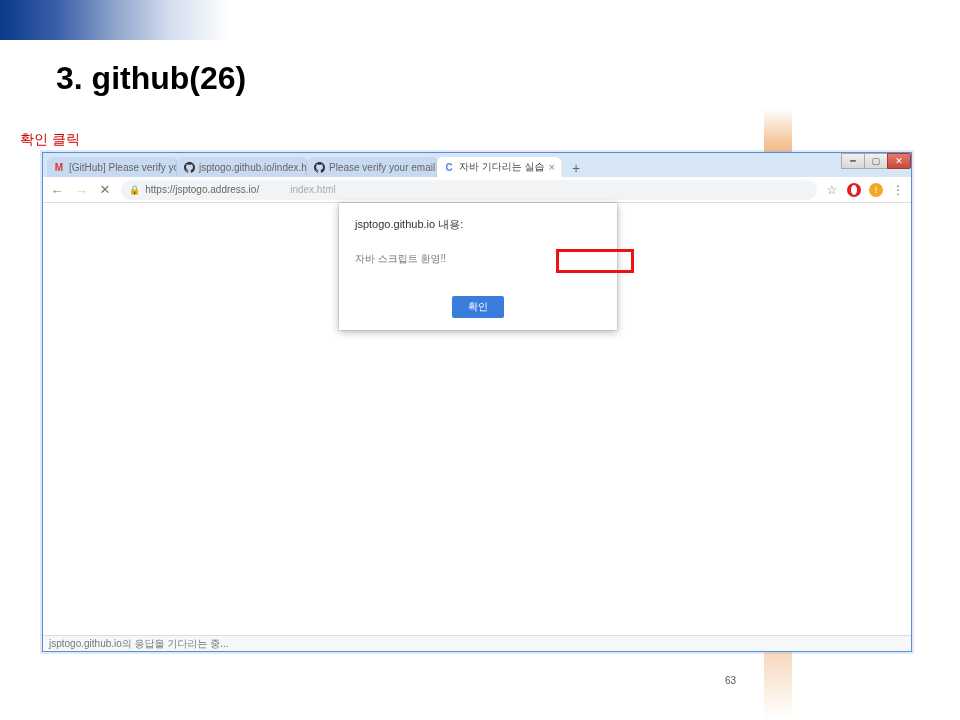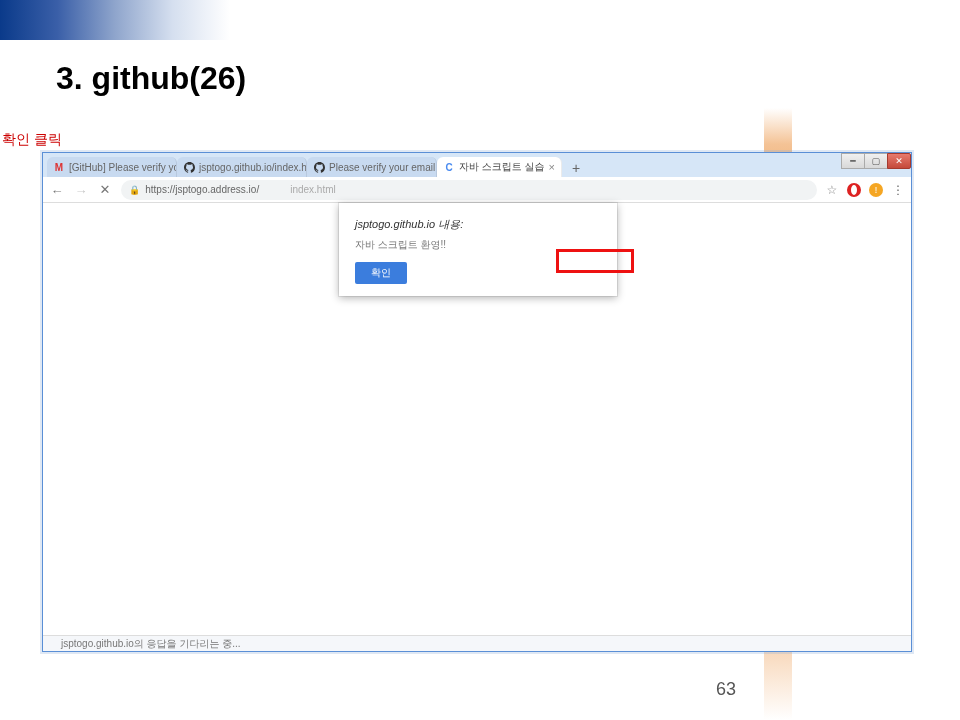--- a/index.html
+++ b/index.html
@@ -6,21 +6,21 @@
   html, body { width: 960px; height: 720px; font-family: Arial, sans-serif; background: #fff; overflow: hidden; }
   
   .slide { position: relative; width: 792px; height: 720px; background: #fff; }
   
   .top-gradient { position: absolute; top: 0; left: 0; width: 230px; height: 40px; background: linear-gradient(to right, #0a3a8a 0%, #3a5fa8 25%, #8fa5cc 50%, #d5dfef 75%, #fff 100%); }
   
   .right-bar { position: absolute; top: 0; right: 0; width: 28px; height: 720px; background: linear-gradient(to bottom, #fff 0%, #fff 15%, #f4c396 20%, #e89b52 30%, #d67a2a 50%, #e89b52 70%, #f4c396 85%, #fff 100%); }
   
   .slide-title { position: absolute; top: 60px; left: 56px; font-size: 32px; color: #000; }
   
-  .note-text { position: absolute; top: 131px; left: 2px; font-size: 14px; color: #c00; font-family: "Malgun Gothic", sans-serif; }
+  .note-text { position: absolute; top: 131px; left: 20px; font-size: 14px; color: #c00; font-family: "Malgun Gothic", sans-serif; }
   
   .browser-window { position: absolute; top: 152px; left: 42px; width: 870px; height: 500px; border: 1px solid #5a8fd6; background: #d6e6f7; box-shadow: 0 0 0 2px rgba(150,180,220,0.3); }
   
   .win-controls { position: absolute; top: 0; right: 0; display: flex; }
   .win-btn { width: 24px; height: 16px; background: linear-gradient(#f0f0f0,#d8d8d8); border: 1px solid #aaa; display:flex; align-items:center; justify-content:center; font-size:9px; color:#555; margin-left:-1px; }
   .win-btn.close { background: linear-gradient(#e77a6e,#c5493b); color:#fff; border-color:#a53a2e; border-top-right-radius:2px; border-bottom-right-radius:2px;}
   
   .tab-strip { display: flex; align-items: flex-end; height: 24px; padding: 4px 4px 0 4px; gap: 0; }
   .tab { display: flex; align-items: center; height: 20px; padding: 0 6px; font-size: 10px; color: #666; background: #c8daf0; border-top-left-radius: 6px; border-top-right-radius: 6px; max-width: 130px; overflow: hidden; white-space: nowrap; border-right: 1px solid rgba(0,0,0,0.08);}
   .tab.active { background: #fff; color: #444; }
@@ -33,29 +33,29 @@
   .url-box { flex: 1; display:flex; align-items:center; background:#f1f3f4; border-radius: 11px; height: 20px; padding: 0 8px; font-size: 10px; color:#666; gap:5px;}
   .url-box .lock { font-size:9px; color:#555;}
   .addr-right { display:flex; align-items:center; gap:8px;}
   .addr-right .ico { width:14px; height:14px; display:flex; align-items:center; justify-content:center; font-size:12px;}
   .opera-ico { width:14px; height:14px; border:2px solid #d22; border-radius:50%; border-left-width:4px; border-right-width:4px;}
   .orange-dot { width:14px; height:14px; background:#f5a623; border-radius:50%; color:#fff; font-size:9px; display:flex; align-items:center; justify-content:center;}
   
   .viewport { position: relative; background: #fff; height: 434px; }
   
   .js-dialog { position: absolute; top: 0; left: 296px; width: 278px; background: #fff; box-shadow: 0 2px 8px rgba(0,0,0,0.3), 0 0 0 1px rgba(0,0,0,0.08); padding: 14px 16px 12px 16px; }
-  .js-dialog .dlg-title { font-size: 11px; color: #333; margin-bottom: 6px; font-style: italic; }
-  .js-dialog .dlg-msg { font-size: 10px; color: #777; margin-bottom: 10px; }
-  .js-dialog .dlg-actions { display:flex; justify-content:flex-start;}
+  .js-dialog .dlg-title { font-size: 11px; color: #333; margin-bottom: 20px; }
+  .js-dialog .dlg-msg { font-size: 10px; color: #777; margin-bottom: 30px; }
+  .js-dialog .dlg-actions { display:flex; justify-content:center;}
   .ok-btn { background: #3b7ddd; color:#fff; border:none; padding: 4px 16px; font-size: 10px; border-radius:2px;}
   .highlight-box { position: absolute; border: 3px solid #e11; pointer-events: none; }
   
-  .status-bar { position: absolute; bottom: 0; left: 0; right: 0; height: 16px; background: #f5f7fa; border-top: 1px solid #ddd; font-size: 10px; color: #777; padding: 1px 18px;}
+  .status-bar { position: absolute; bottom: 0; left: 0; right: 0; height: 16px; background: #f5f7fa; border-top: 1px solid #ddd; font-size: 10px; color: #777; padding: 1px 6px;}
   
-  .page-num { position: absolute; bottom: 20px; right: 56px; font-size: 18px; color: #555; }
+  .page-num { position: absolute; bottom: 34px; right: 56px; font-size: 10px; color: #555; }
 </style>
 </head>
 <body>
 
 <div class="slide">
   <div class="top-gradient"></div>
   <div class="right-bar"></div>
 
   <h1 class="slide-title">3. github(26)</h1>
   <div class="note-text">확인 클릭</div>
@@ -86,21 +86,21 @@
         <span class="favicon">
           <svg width="11" height="11" viewBox="0 0 16 16">
               <path fill="#333" d="M8 0C3.58 0 0 3.58 0 8c0 3.54 2.29 6.53 5.47 7.59.4.07.55-.17.55-.38 0-.19-.01-.82-.01-1.49-2.01.37-2.53-.49-2.69-.94-.09-.23-.48-.94-.82-1.13-.28-.15-.68-.52-.01-.53.63-.01 1.08.58 1.23.82.72 1.21 1.87.87 2.33.66.07-.52.28-.87.51-1.07-1.78-.2-3.64-.89-3.64-3.95 0-.87.31-1.59.82-2.15-.08-.2-.36-1.02.08-2.12 0 0 .67-.21 2.2.82.64-.18 1.32-.27 2-.27.68 0 1.36.09 2 .27 1.53-1.04 2.2-.82 2.2-.82.44 1.1.16 1.92.08 2.12.51.56.82 1.27.82 2.15 0 3.07-1.87 3.75-3.65 3.95.29.25.54.73.54 1.48 0 1.07-.01 1.93-.01 2.2 0 .21.15.46.55.38A8.013 8.013 0 0016 8c0-4.42-3.58-8-8-8z"></path>
             </svg>
         </span>
         <span>Please verify your email address</span>
 
       </div>
       <div class="tab active">
         <span class="favicon" style="color:#4a8bf0;font-weight:bold;">C</span>
-        <span>자바 스크립트 실습</span>
+        <span>자바 기다리는 실습</span>
         <span class="close">×</span>
       </div>
       <div class="new-tab">+</div>
     </div>
 
     <div class="addr-bar">
       <div class="nav-icon">←</div>
       <div class="nav-icon" style="opacity:.4;">→</div>
       <div class="nav-icon">✕</div>
       <div class="url-box">

